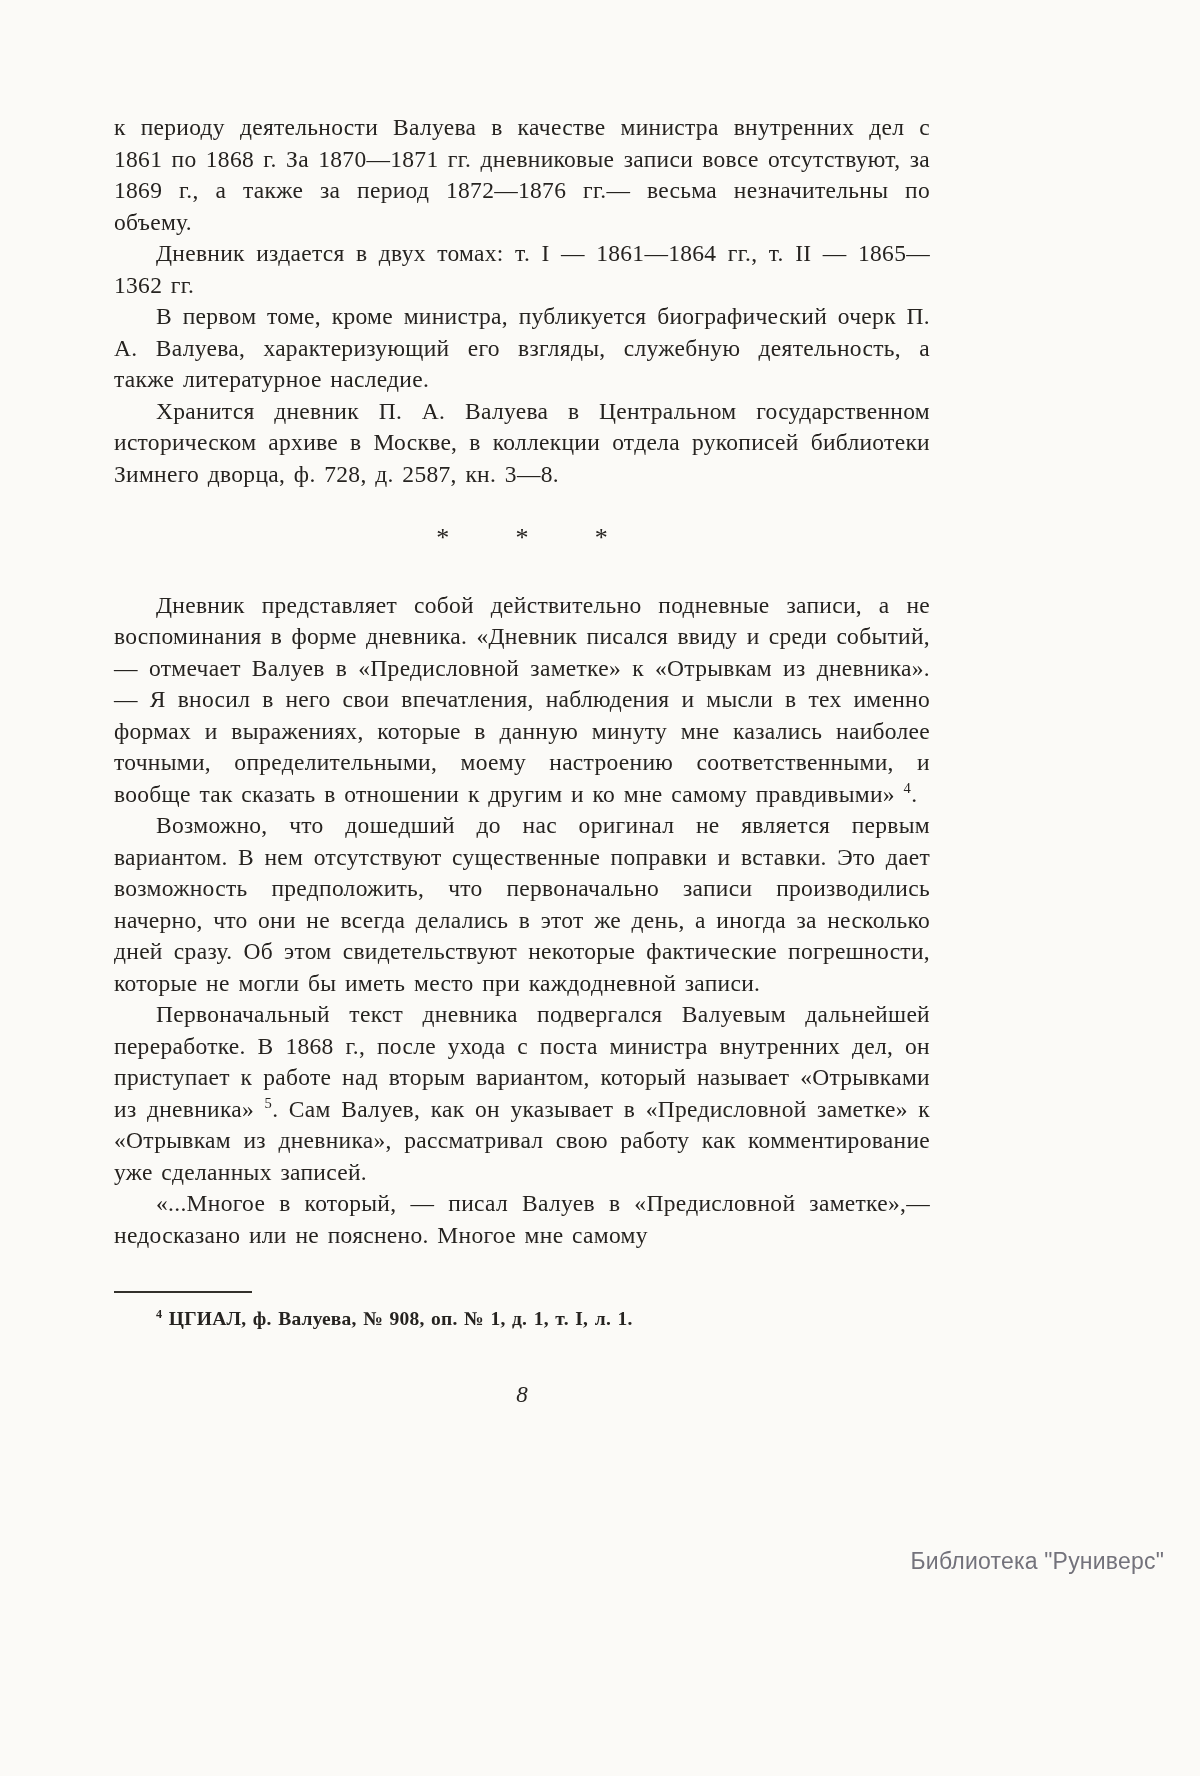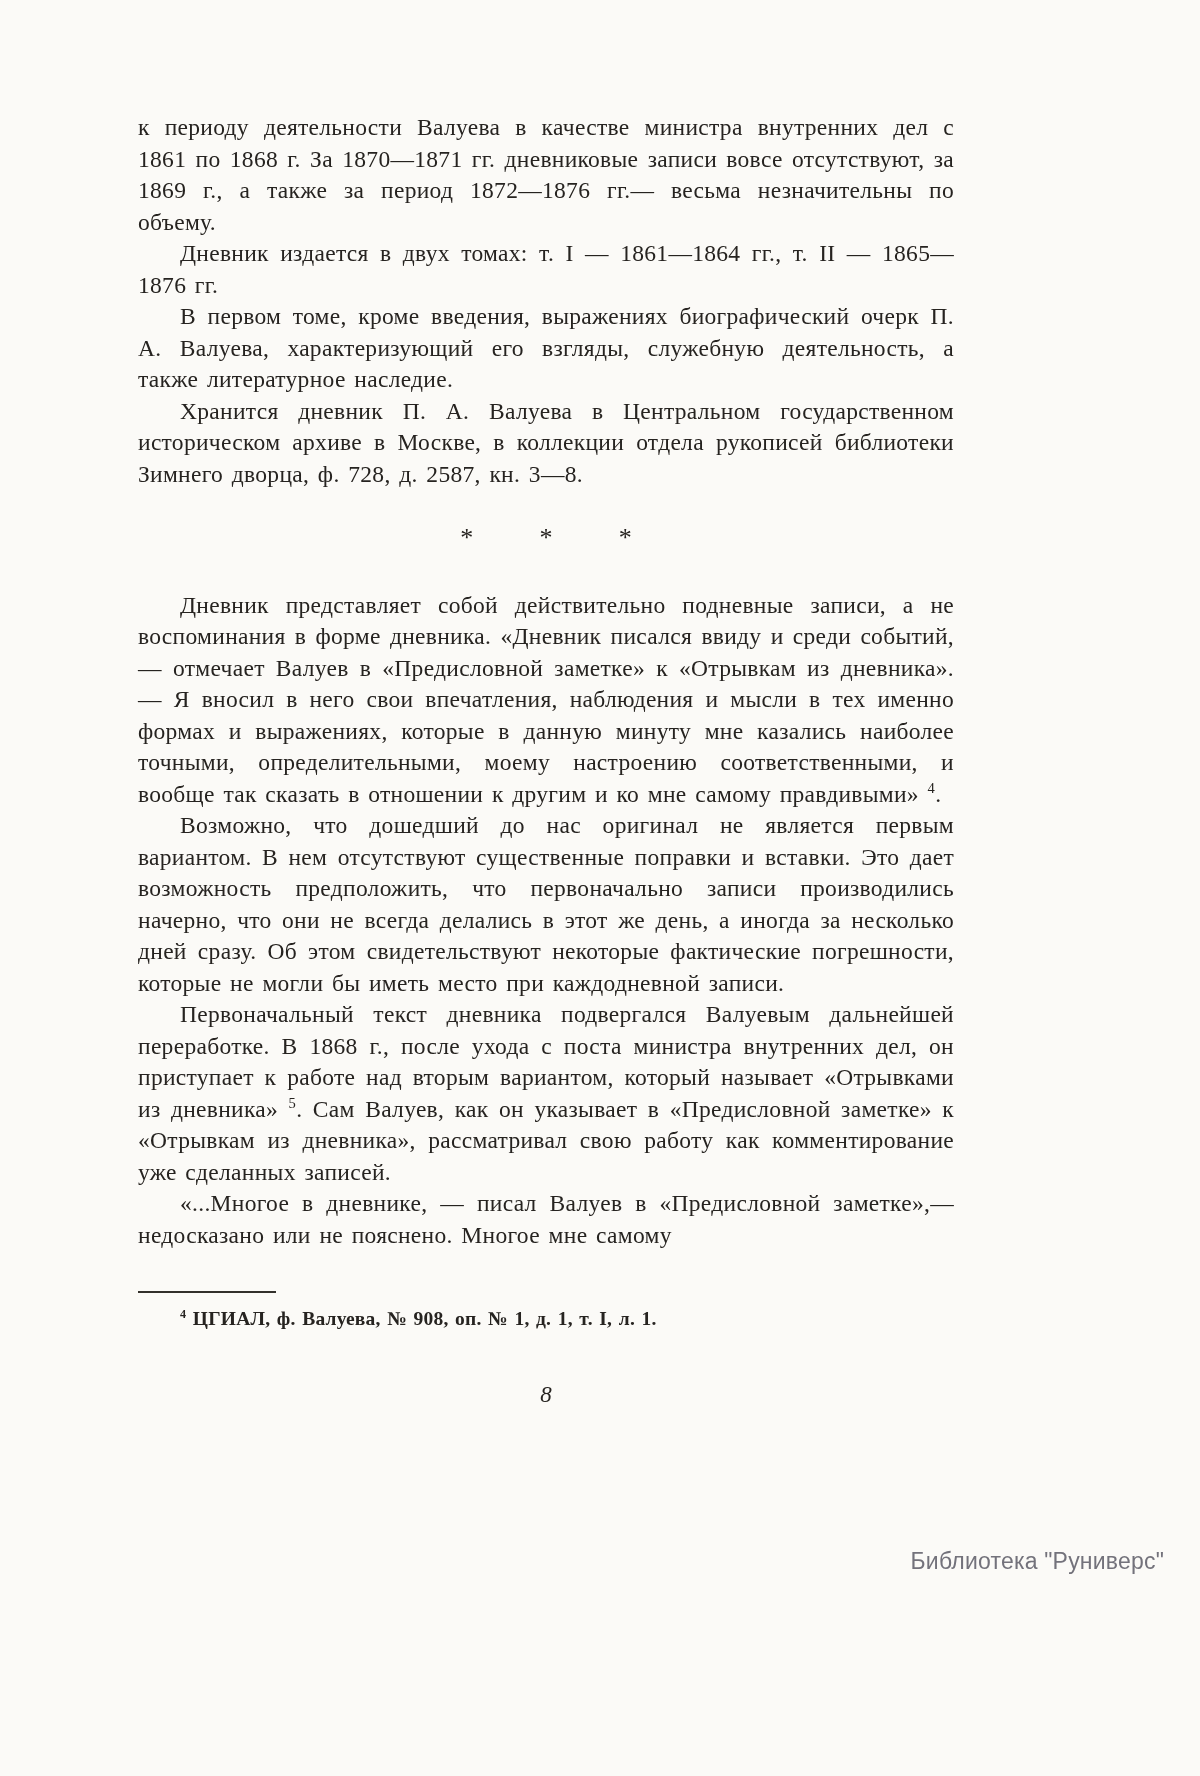--- a/index.html
+++ b/index.html
@@ -12,21 +12,21 @@
     position: relative;
     width: 1200px;
     height: 1776px;
     margin: 0 auto;
     background: #fbfaf7;
     overflow: hidden;
     color: #262320;
   }
   .text-block {
     position: absolute;
-    left: 138px;
+    left: 114px;
     top: 112px;
     width: 816px;
   }
   .body-text {
     font-size: 23.5px;
     line-height: 31.5px;
     letter-spacing: 0.3px;
     word-spacing: 2.5px;
     text-align: justify;
   }
@@ -86,33 +86,33 @@
 </style>
 </head>
 <body>
 
 <div class="page">
 
   <div class="text-block">
 
     <div class="body-text">
       <p class="no-indent">к периоду деятельности Валуева в качестве министра внутренних дел с 1861 по 1868 г. За 1870—1871 гг. дневниковые записи вовсе отсутствуют, за 1869 г., а также за период 1872—1876 гг.— весьма незначительны по объему.</p>
-      <p>Дневник издается в двух томах: т. I — 1861—1864 гг., т. II — 1865—1876 гг.</p>
-      <p>В первом томе, кроме введения, выражениях биографический очерк П. А. Валуева, характеризующий его взгляды, служебную деятельность, а также литературное наследие.</p>
+      <p>Дневник издается в двух томах: т. I — 1861—1864 гг., т. II — 1865—1362 гг.</p>
+      <p>В первом томе, кроме министра, публикуется биографический очерк П. А. Валуева, характеризующий его взгляды, служебную деятельность, а также литературное наследие.</p>
       <p>Хранится дневник П. А. Валуева в Центральном государственном историческом архиве в Москве, в коллекции отдела рукописей библиотеки Зимнего дворца, ф. 728, д. 2587, кн. 3—8.</p>
 
       <p class="separator">* * *</p>
 
       <p><span>Дневник представляет собой действительно подневные записи, а не воспоминания в форме дневника. «Дневник писался ввиду и среди событий, — отмечает Валуев в «Предисловной заметке» к «Отрывкам из дневника». — Я вносил в него свои впечатления, наблюдения и мысли в тех именно формах и выражениях, которые в данную минуту мне казались наиболее точными, определительными, моему настроению соответственными, и вообще так сказать в отношении к другим и ко мне самому правдивыми» </span><sup class="fn-ref">4</sup><span>.</span></p>
 
       <p><span>Возможно, что дошедший до нас оригинал не является первым вариантом. В нем отсутствуют существенные поправки и вставки. Это дает возможность предположить, что первоначально записи производились начерно, что они не всегда делались в этот же день, а иногда за несколько дней сразу. Об этом свидетельствуют некоторые фактические погрешности, которые не могли бы иметь место при каждодневной записи.</span><sup class="fn-ref"></sup><span></span></p>
 
       <p><span>Первоначальный текст дневника подвергался Валуевым дальнейшей переработке. В 1868 г., после ухода с поста министра внутренних дел, он приступает к работе над вторым вариантом, который называет «Отрывками из дневника» </span><sup class="fn-ref">5</sup><span>. Сам Валуев, как он указывает в «Предисловной заметке» к «Отрывкам из дневника», рассматривал свою работу как комментирование уже сделанных записей.</span></p>
 
-      <p><span>«...Многое в дневнике, — писал Валуев в «Предисловной заметке»,— недосказано или не пояснено. Многое мне самому</span><sup class="fn-ref"></sup><span></span></p>
+      <p><span>«...Многое в который, — писал Валуев в «Предисловной заметке»,— недосказано или не пояснено. Многое мне самому</span><sup class="fn-ref"></sup><span></span></p>
     </div>
 
     <div class="footnotes">
       <div class="fn-rule"></div>
       <p><sup class="fn-ref">4</sup><span> ЦГИАЛ, ф. Валуева, № 908, оп. № 1, д. 1, т. I, л. 1.</span></p>
     </div>
 
     <div class="page-number">8</div>
 
   </div>

